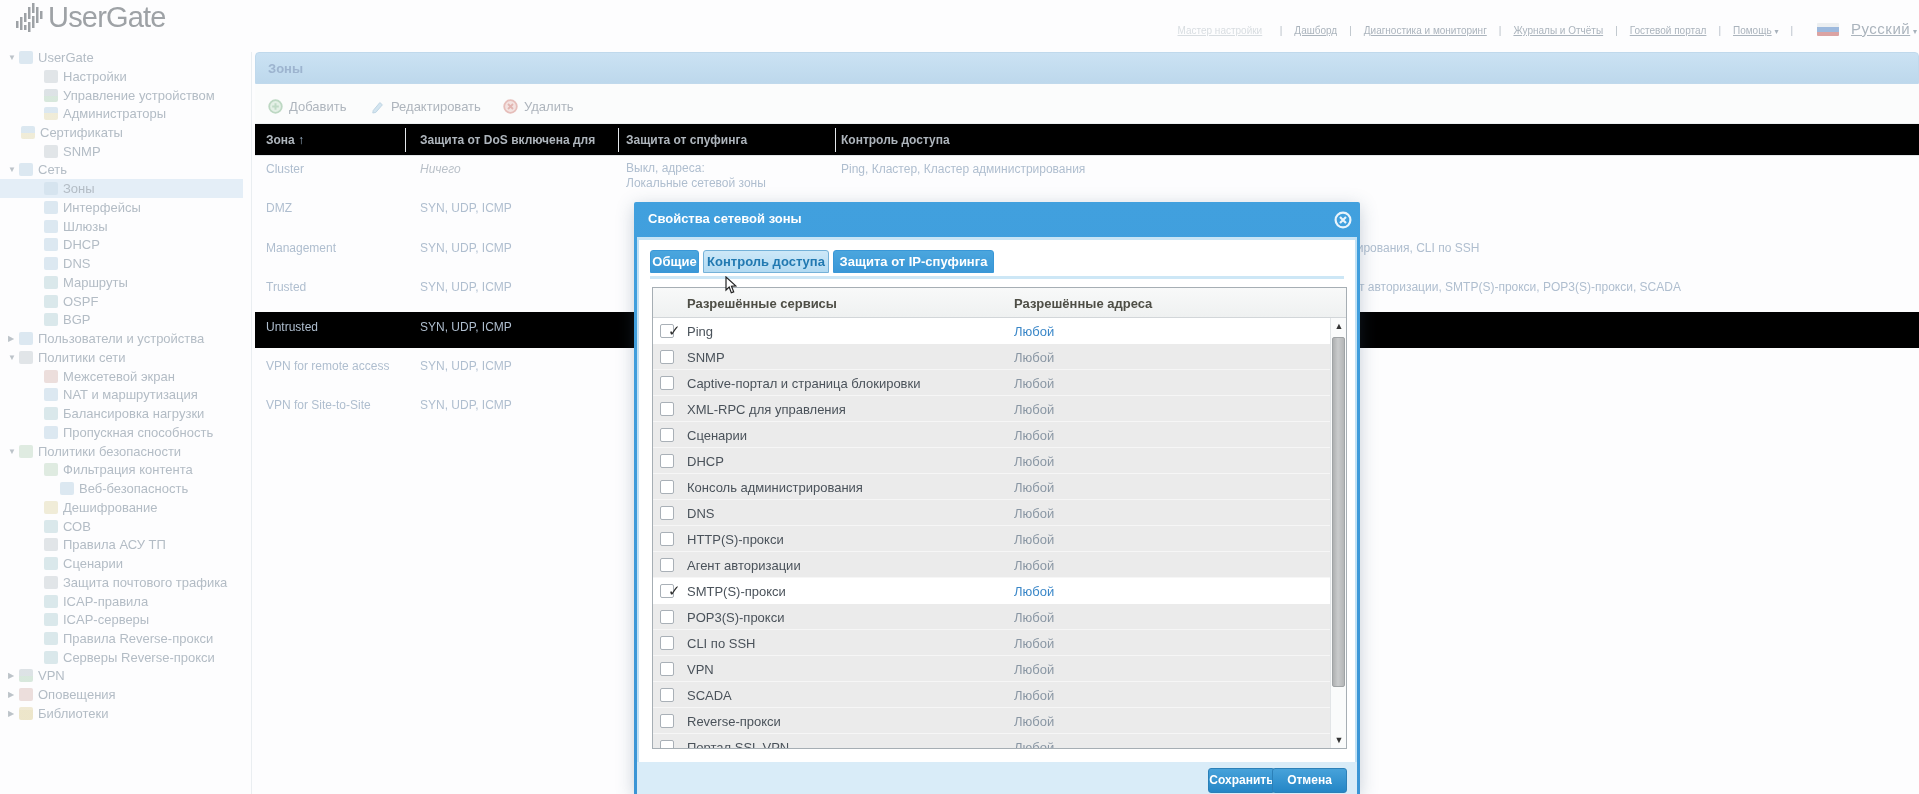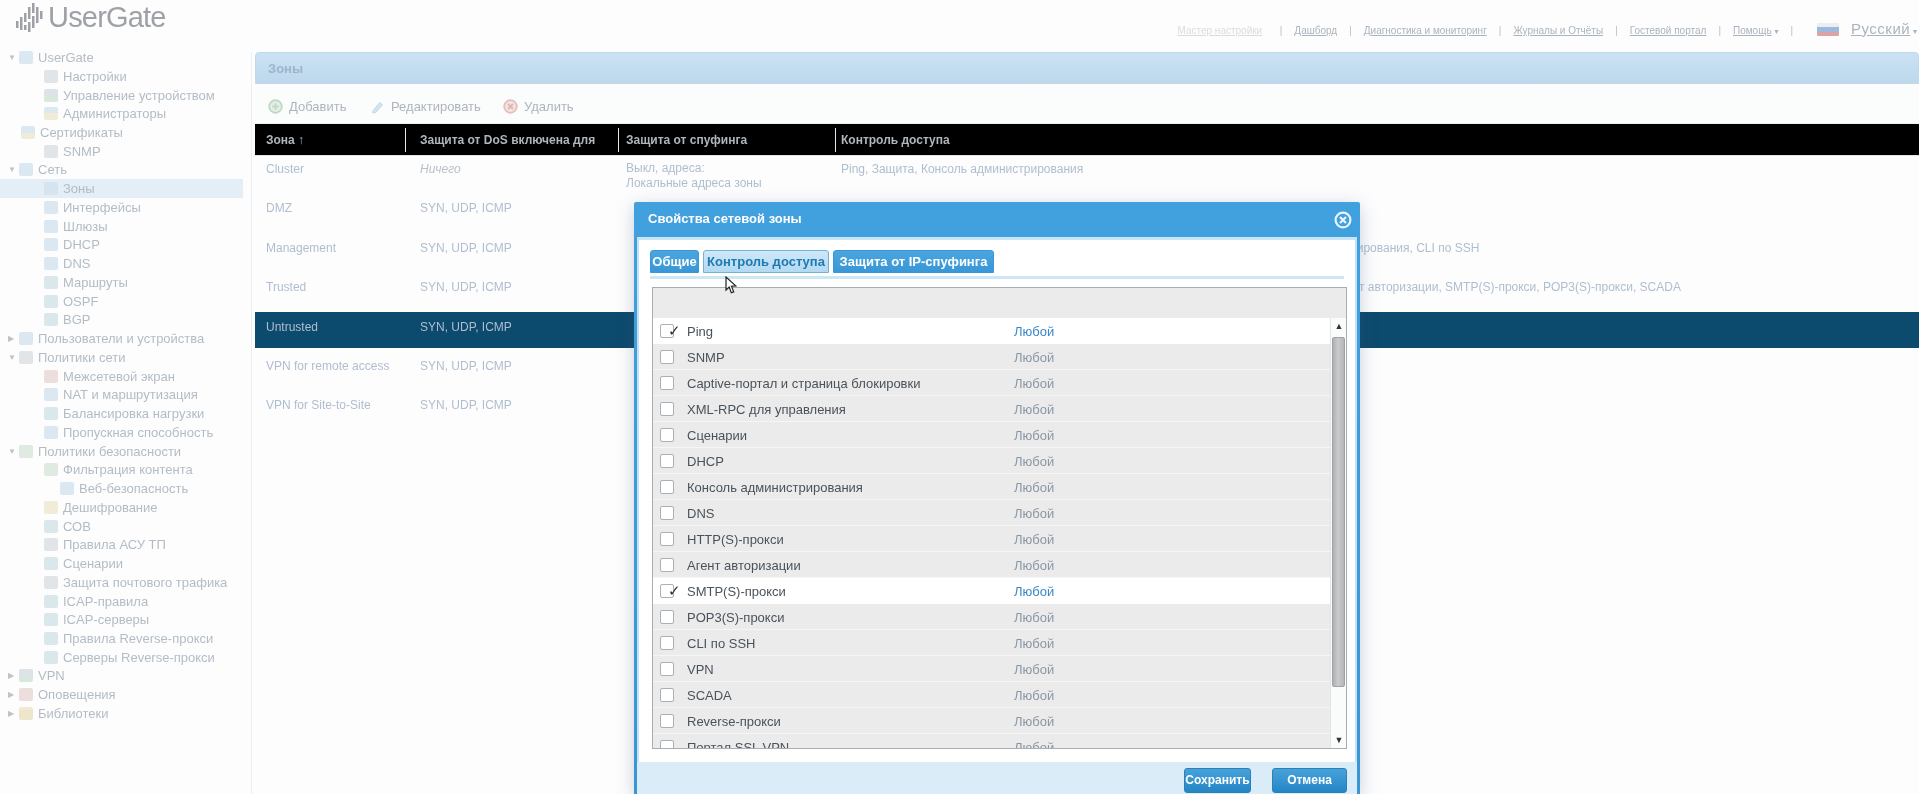--- a/index.html
+++ b/index.html
@@ -23,21 +23,21 @@
 
 #phead{position:absolute;left:255px;top:52px;right:0;height:32px;background:linear-gradient(#cbe2f3,#bdd8ec);border:1px solid #c0d9ec;border-radius:4px 4px 0 0}
 #phead b{position:absolute;left:12px;top:8px;font-size:13px;color:#9db4cf}
 #toolbar{position:absolute;left:255px;top:84px;right:0;height:40px;background:#fbfcfc;border-bottom:1px solid #edf0f2}
 .tbtn{position:absolute;top:11px;height:22px;display:flex;align-items:center;font-size:13px;color:#aeb5bd}
 #thead{position:absolute;left:255px;top:124px;right:0;height:32px;background:#000000;border-bottom:1px solid #e2e6e9}
 #thead div{position:absolute;top:9px;font-size:12px;font-weight:bold;color:#aeb5bc;white-space:nowrap}
 .vsep{position:absolute;top:128px;width:1px;height:24px;background:#e3e7ea}
 .brow{position:absolute;left:255px;right:0;height:40px}
 .brow div{position:absolute;font-size:12px;color:#afbecf;white-space:nowrap;top:12px}
-.hl{background:#0c4a6e}
+.hl{background:#000000}
 
 #modal{position:absolute;left:634px;top:202px;width:726px;height:592px;background:linear-gradient(#41a0de,#3b95d5);box-shadow:0 4px 18px rgba(60,90,120,.28);border-radius:2px 2px 0 0}
 #mtitle{position:absolute;left:14px;top:9px;font-size:13px;font-weight:bold;color:#fff}
 #mbody{position:absolute;left:3px;right:3px;top:35px;bottom:0;background:#fff}
 #mstrip{position:absolute;left:0;right:0;top:0;height:3px;background:#c8e4f5}
 .tab{position:absolute;top:13px;height:23px;font-size:13px;font-weight:bold;line-height:21px;text-align:center;border-radius:3px 3px 0 0}
 .tabi{background:linear-gradient(#4ba6de,#3997d7);color:#fff;border:1px solid #3997d7}
 .taba{background:linear-gradient(#cde8f8,#b2daf2);color:#2179b1;border:1px solid #74b1d8}
 #tabline{position:absolute;left:13px;right:13px;top:39px;height:3px;background:#cde7f6}
 #mtable{position:absolute;left:15px;top:50px;width:695px;height:462px;border:1px solid #a6aeb4;background:#ebebeb;overflow:hidden}
@@ -138,22 +138,22 @@
 <div style="left:586px">Контроль доступа</div>
 </div>
 <div class="vsep" style="left:405px"></div>
 <div class="vsep" style="left:618px"></div>
 <div class="vsep" style="left:835px"></div>
 <div id="rows">
 <div class="brow" style="top:156.0px">
       <div style="left:11px;top:6px">Cluster</div>
       <div style="left:165px;top:6px"><i style="color:#b9c0c8">Ничего</i></div>
       <div style="left:371px;top:5px">Выкл, адреса:</div>
-      <div style="left:371px;top:19.5px">Локальные адреса зоны</div>
-      <div style="left:586px;top:6px">Ping, Защита, Консоль администрирования</div>
+      <div style="left:371px;top:19.5px">Локальные сетевой зоны</div>
+      <div style="left:586px;top:6px">Ping, Кластер, Кластер администрирования</div>
     </div>
 <div class="brow" style="top:195.3px">
       <div style="left:11px;top:6px">DMZ</div>
       <div style="left:165px;top:6px">SYN, UDP, ICMP</div>
       <div style="left:586px;top:6px">Ping</div>
     </div>
 <div class="brow" style="top:234.6px">
       <div style="left:11px;top:6px">Management</div>
       <div style="left:165px;top:6px">SYN, UDP, ICMP</div>
       <div style="left:586px;top:6px">Ping, Captive-портал и страница блокировки, XML-RPC для управления, Консоль администрирования, CLI по SSH</div>
@@ -188,20 +188,24 @@
     </svg>
 <div id="mbody">
 <div id="mstrip"></div>
 <div class="a" style="left:0;top:0;bottom:0;width:2px;background:#c3e2f5"></div>
 <div class="a" style="right:0;top:0;bottom:0;width:2px;background:#c3e2f5"></div>
 <div class="tab tabi" style="left:13px;width:49px">Общие</div>
 <div class="tab taba" style="left:66px;width:126px">Контроль доступа</div>
 <div class="tab tabi" style="left:196px;width:161px">Защита от IP-спуфинга</div>
 <div id="tabline"></div>
 <div id="mtable">
+<div id="mthead">
+          <b style="left:34px">Разрешённые сервисы</b>
+          <b style="left:361px">Разрешённые адреса</b>
+        </div>
 <div id="mrows">
 <div class="mr w" style="top:30px">
             <span class="cb">
               <span class="chk">✓</span>
             </span>
             <span class="lbl">Ping</span>
             <span class="any">Любой</span>
           </div>
 <div class="mr" style="top:56px">
             <span class="cb"></span>
@@ -286,21 +290,21 @@
             <span class="any">Любой</span>
           </div>
 </div>
 <div id="msb">
           <span class="au" style="top:3px">▲</span>
           <div class="th"></div>
           <span class="ad" style="bottom:3px">▼</span>
         </div>
 </div>
 <div id="mfoot">
-<div class="btn" style="left:547px;width:67px">Сохранить</div>
+<div class="btn" style="left:571px;width:67px">Сохранить</div>
 <div class="btn" style="left:635px;width:75px">Отмена</div>
 </div>
 
 <svg class="a" style="left:88px;top:39px" width="12" height="19" viewBox="0 0 12 19">
         <path d="M1 1 L1 14 L4.2 11 L6.3 16.8 L8.7 15.8 L6.5 10.2 L10.8 9.9 Z" fill="#fff" stroke="#222" stroke-width="1.2"></path>
       </svg>
 </div>
 </div>
 
 </body></html>

